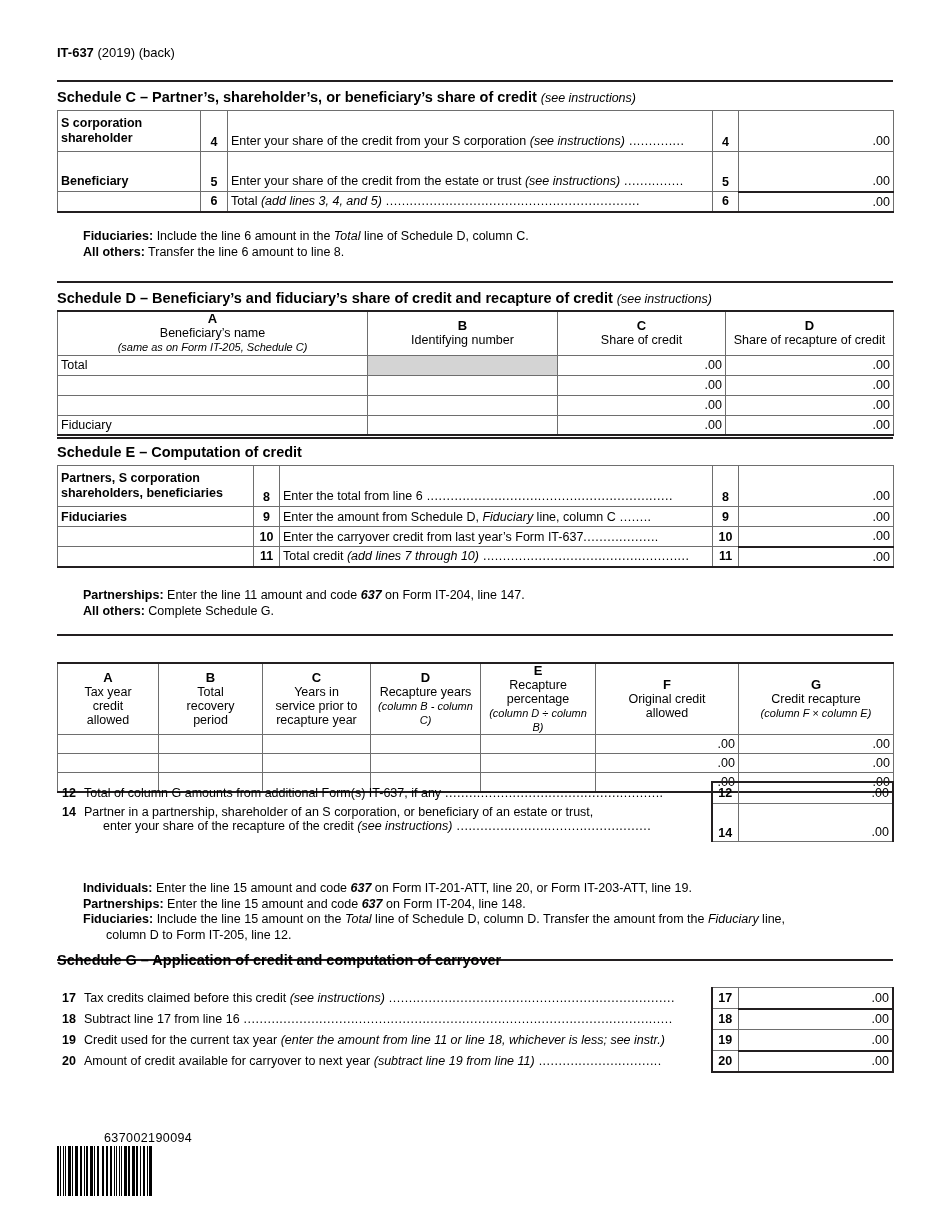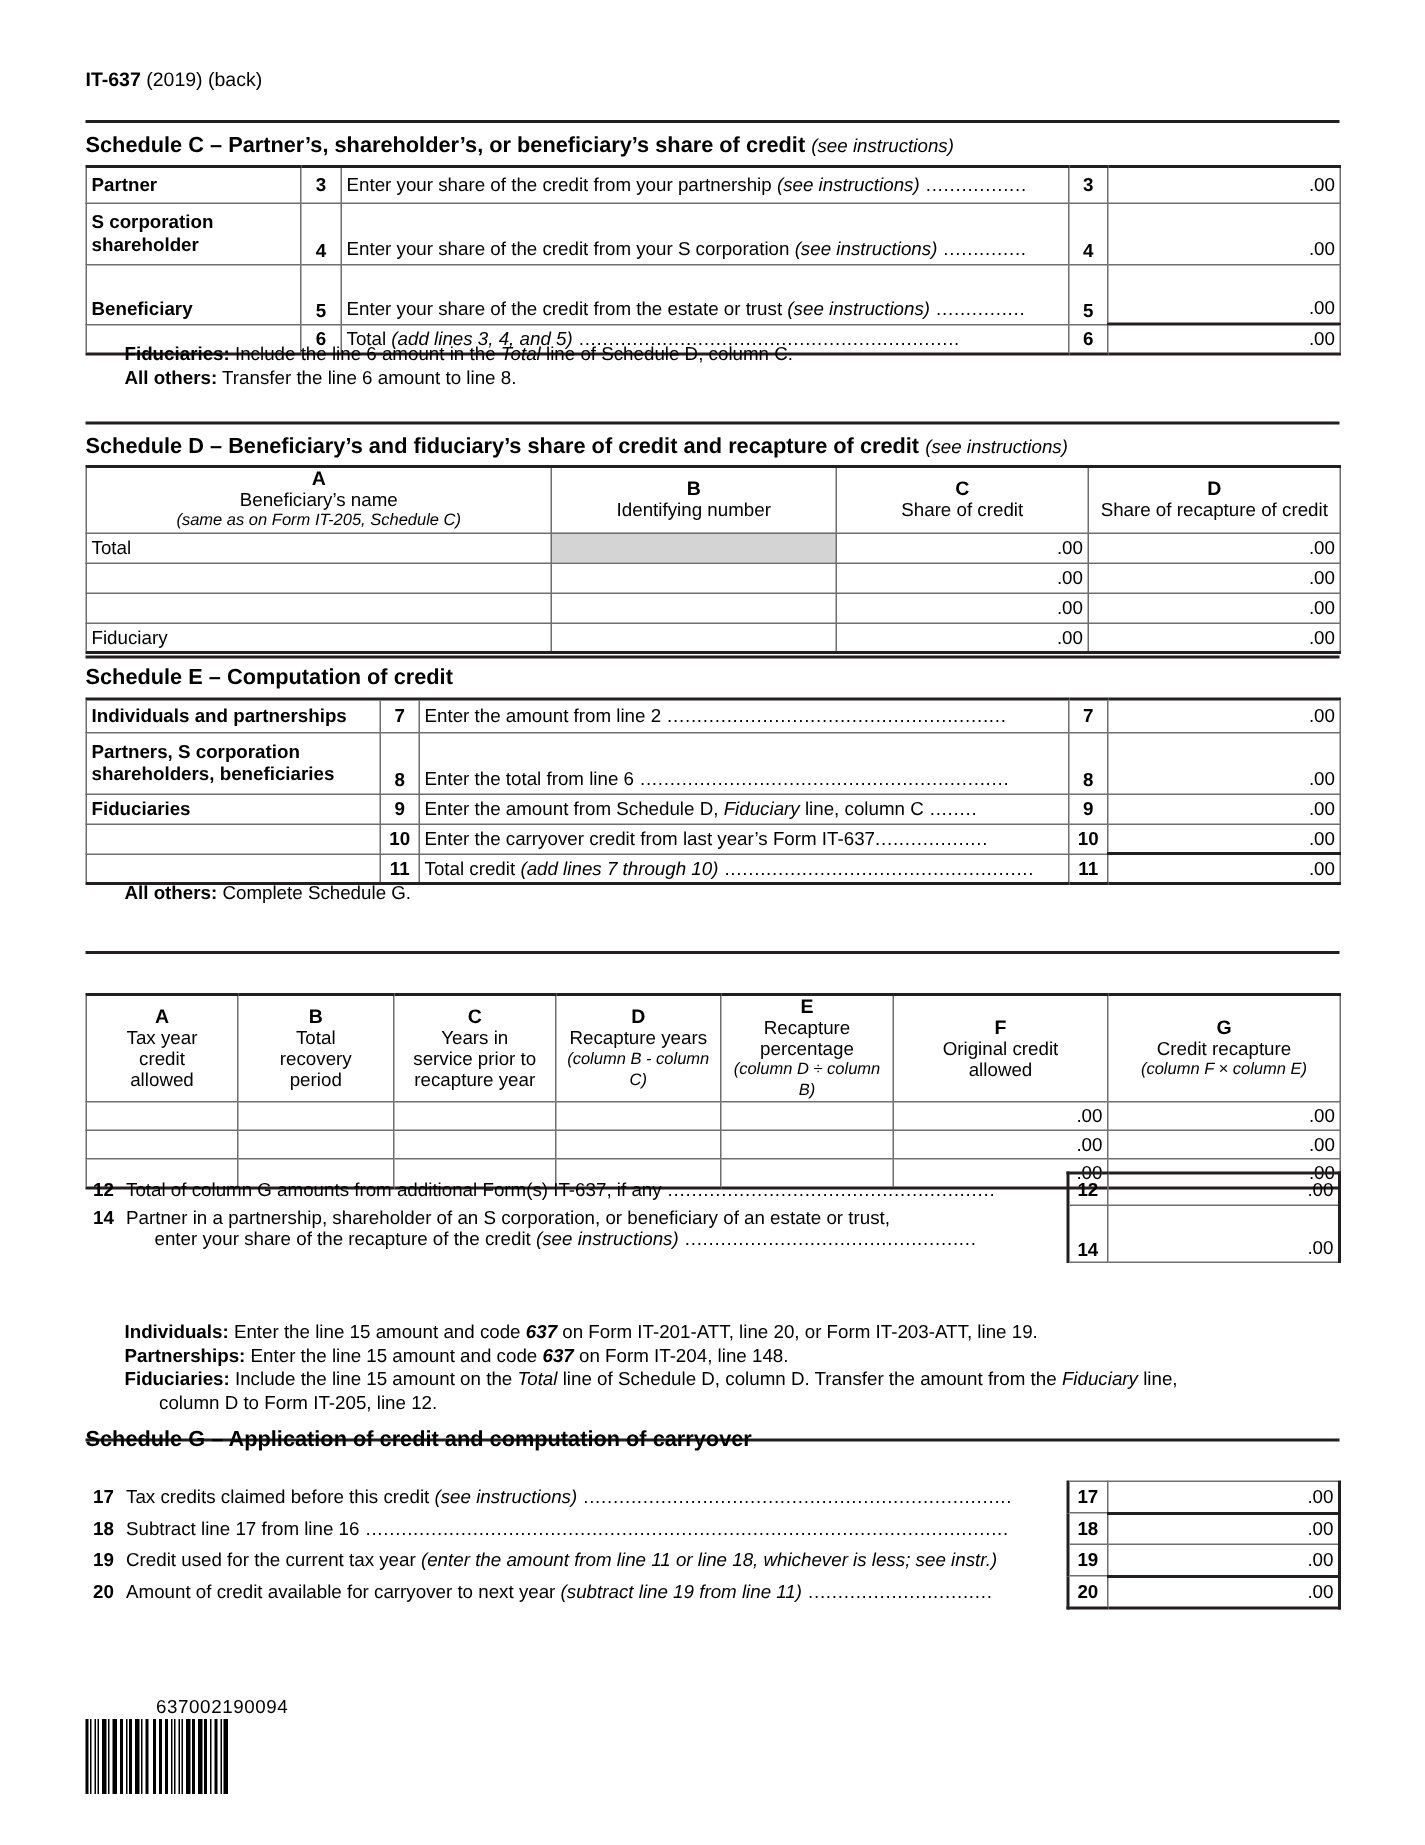--- a/index.html
+++ b/index.html
@@ -71,27 +71,20 @@
 
   <table class="grid" style="left:57px;top:110px;width:836px;">
     <colgroup>
         <col style="width:143px">
         <col style="width:27px">
         <col style="width:485px">
         <col style="width:26px">
         <col style="width:155px">
       </colgroup>
     <tbody>
-        <tr style="height:24px">
-      <td class="lbl thickt">Partner</td>
-      <td class="num thickt">3</td>
-      <td class="desc thickt"><span>Enter your share of the credit from your partnership </span><span class="it">(see instructions)</span><span class="dots"> .................</span></td>
-      <td class="num thickt">3</td>
-      <td class="amt thickt">.00</td>
-    </tr>
     <tr style="height:41px">
       <td class="lbl">
             <div style="line-height:15px">S corporation<br>shareholder</div>
           </td>
       <td class="num" style="vertical-align:bottom;padding-bottom:2px">4</td>
       <td class="desc" style="vertical-align:bottom;padding-bottom:3px"><span>Enter your share of the credit from your S corporation </span><span class="it">(see instructions)</span><span class="dots"> ..............</span></td>
       <td class="num" style="vertical-align:bottom;padding-bottom:2px">4</td>
       <td class="amt" style="vertical-align:bottom;padding-bottom:3px">.00</td>
     </tr>
     <tr style="height:40px">
@@ -184,27 +177,20 @@
 
   <table class="grid" style="left:57px;top:465px;width:836px;">
     <colgroup>
         <col style="width:196px">
         <col style="width:26px">
         <col style="width:433px">
         <col style="width:26px">
         <col style="width:155px">
       </colgroup>
     <tbody>
-        <tr style="height:22px">
-      <td class="lbl thickt">Individuals and partnerships</td>
-      <td class="num thickt">7</td>
-      <td class="desc thickt"><span>Enter the amount from line 2</span><span class="dots"> .........................................................</span></td>
-      <td class="num thickt">7</td>
-      <td class="amt thickt">.00</td>
-    </tr>
     <tr style="height:41px">
       <td class="lbl">
             <div style="line-height:15px">Partners, S corporation<br>shareholders, beneficiaries</div>
           </td>
       <td class="num" style="vertical-align:bottom;padding-bottom:2px">8</td>
       <td class="desc" style="vertical-align:bottom;padding-bottom:3px"><span>Enter the total from line 6</span><span class="dots"> ..............................................................</span></td>
       <td class="num" style="vertical-align:bottom;padding-bottom:2px">8</td>
       <td class="amt" style="vertical-align:bottom;padding-bottom:3px">.00</td>
     </tr>
     <tr style="height:20px">
@@ -225,20 +211,21 @@
       <td class="thickb"></td>
       <td class="num thickb">11</td>
       <td class="desc thickb"><span>Total credit </span><span class="it">(add lines 7 through 10)</span><span class="dots"> ....................................................</span></td>
       <td class="num thickb">11</td>
       <td class="amt thickb">.00</td>
     </tr>
   </tbody>
     </table>
 
   <div class="note" style="left:83px;top:588px;">
+    <div><b>Partnerships:</b><span> Enter the line 11 amount and code </span><b class="it">637</b><span> on Form IT-204, line 147.</span></div>
     <div><b>All others:</b><span> Complete Schedule G.</span></div>
   </div>
 
   <div class="rule" style="top:634px;"></div>
 
   <table class="grid" style="left:57px;top:662px;width:836px;">
     <colgroup>
         <col style="width:101px">
         <col style="width:104px">
         <col style="width:108px">

